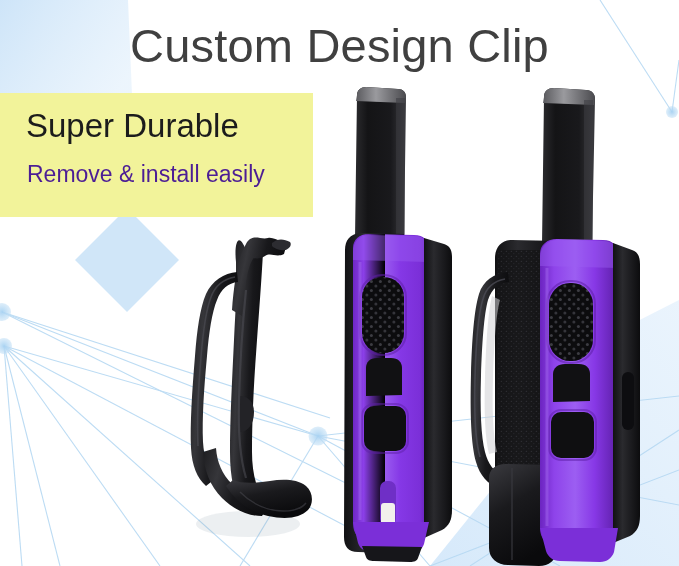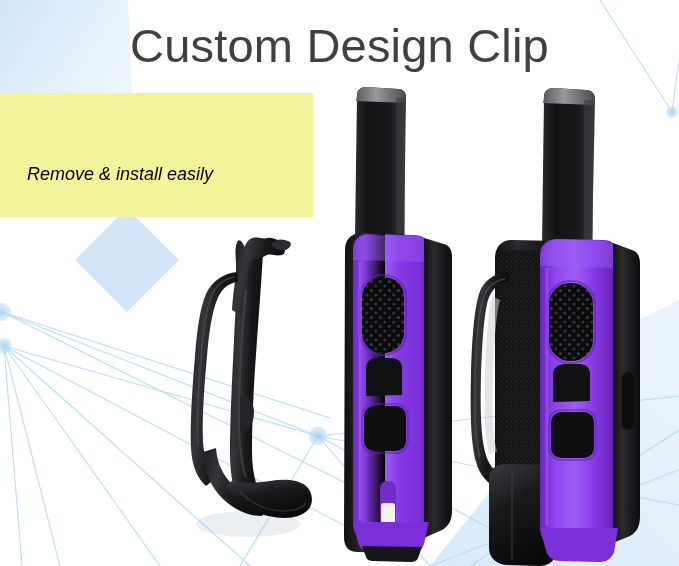--- a/index.html
+++ b/index.html
@@ -61,26 +61,25 @@
     line-height: 42px;
     font-weight: 400;
     color: #1c1c1c;
     white-space: nowrap;
   }
 
   #banner-sub {
     position: absolute;
     left: 27px;
     top: 68px;
-    font-size: 18px;
+    font-size: 23px;
     line-height: 26px;
     font-weight: 400;
-    color: #000000;
+    color: #4c1d95;
     white-space: nowrap;
-    font-style: italic;
   }
 
   
   #product-art {
     position: absolute;
     left: 0; top: 0;
     width: 679px;
     height: 566px;
   }
 </style>
@@ -398,16 +397,17 @@
 
       <path d="M540,528 L618,528 L614,552 C612,558 607,562 600,562 L560,561 C553,561 548,557 546,551 Z" fill="#7B2FD8"></path>
 
       <path d="M547,268 L547,526" stroke="#B07BF6" stroke-width="3" opacity="0.35"></path>
     </g>
   </svg>
 
   <div id="headline">Custom Design Clip</div>
 
   <div id="highlight-banner">
+    <div id="banner-title">Super Durable</div>
     <div id="banner-sub">Remove &amp; install easily</div>
   </div>
 
 </div>
 
 </body></html>

